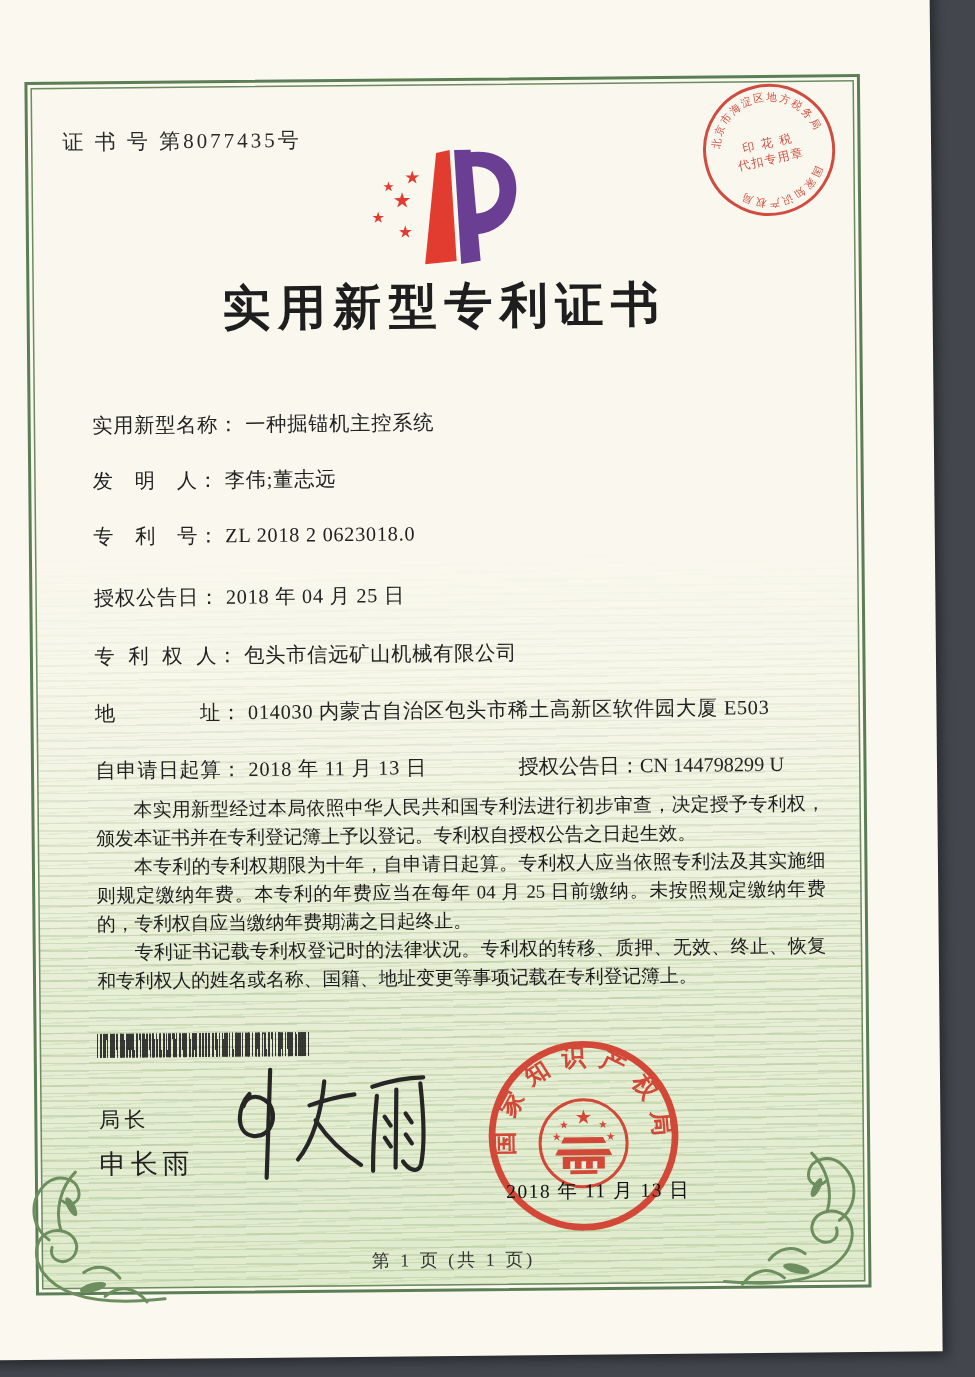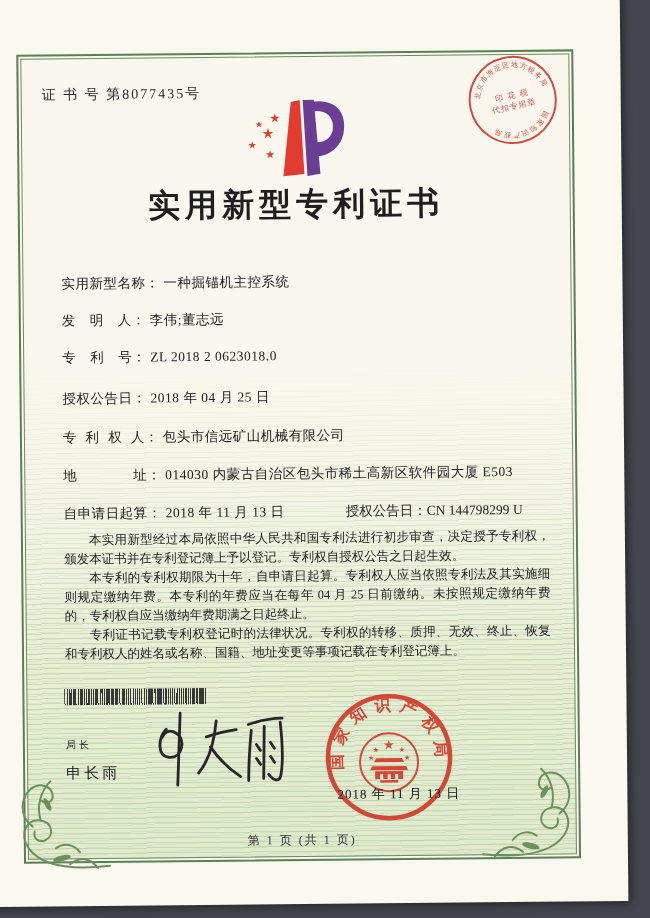--- a/index.html
+++ b/index.html
@@ -51,23 +51,23 @@
     text-align:justify;
   }
   .body-text p{margin:0;text-indent:2em;}
   .barcode{
     position:absolute;left:84px;top:707px;width:142px;height:16px;opacity:.88;
     background-image:
       repeating-linear-gradient(90deg,#1f1f1f 0 1px,transparent 1px 2.2px),
       repeating-linear-gradient(90deg,transparent 0 2.2px,#1f1f1f 2.2px 3.6px,transparent 3.6px 7px),
       repeating-linear-gradient(90deg,#1f1f1f 0 .8px,transparent .8px 5.3px);
   }
-  .signer-title{position:absolute;left:85px;top:756px;font-size:10px;color:#222;
+  .signer-title{position:absolute;left:85px;top:756px;font-size:14px;color:#222;
     font-family:"Liberation Sans","DejaVu Sans",sans-serif;letter-spacing:3px;}
-  .signer-name{position:absolute;left:85px;top:782px;font-size:15px;color:#222;
+  .signer-name{position:absolute;left:85px;top:782px;font-size:18px;color:#222;
     font-family:"Liberation Sans","DejaVu Sans",sans-serif;letter-spacing:3px;}
   .signature{position:absolute;left:165px;top:726px;}
   .office-seal{position:absolute;left:333px;top:703px;opacity:.92;}
   .seal-date{position:absolute;left:356px;top:806px;font-size:13px;color:#111;
     letter-spacing:1px;font-weight:500;}
   .page-footer{position:absolute;left:42px;top:852px;width:557px;text-align:center;
     font-size:12px;color:#333;letter-spacing:2px;}
   .flourish{position:absolute;}
   .flourish.bl{left:28px;top:796px;}
   .flourish.br{left:496px;top:788px;transform:scaleX(-1);}

